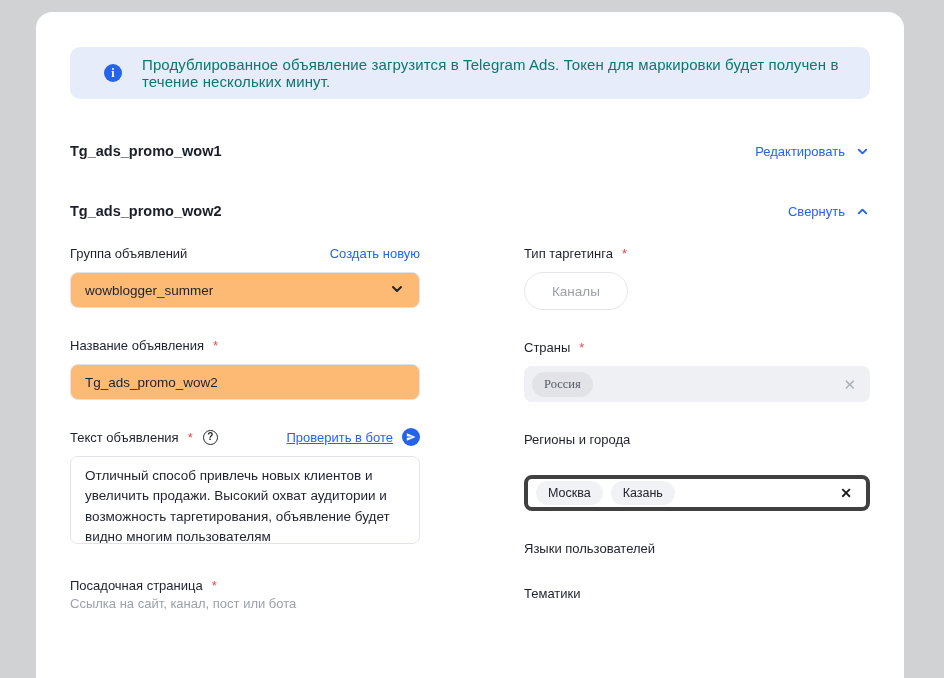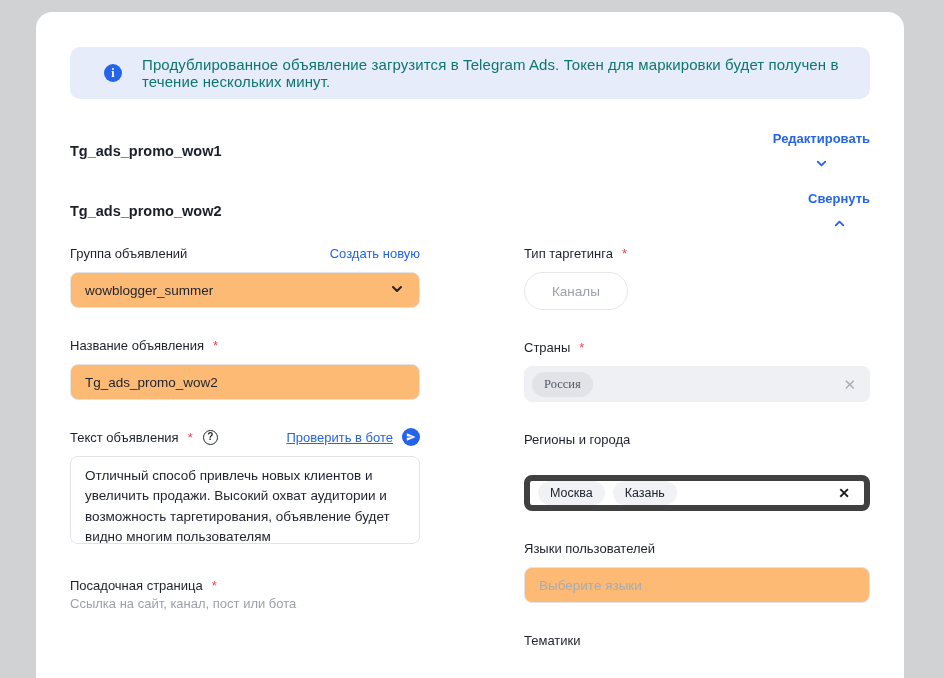--- a/index.html
+++ b/index.html
@@ -52,22 +52,22 @@
 
   .section-row {
     display: flex; align-items: center; justify-content: space-between;
     height: 20px;
   }
   .section-row.first { margin-top: 42px; }
   .section-row.second { margin-top: 40px; }
   .section-title { font-size: 14.5px; font-weight: 700; color: #1a1f2a; }
   .section-action {
     display: flex; align-items: center; gap: 10px;
-    color: #2563eb; font-size: 13px; font-weight: 700;
-    cursor: pointer; text-decoration: none; flex-direction: column;
+    color: #2563eb; font-size: 13px; font-weight: 400;
+    cursor: pointer; text-decoration: none;
   }
   .section-action svg { display: block; }
 
   .form-grid {
     margin-top: 24px;
     display: grid;
     grid-template-columns: 350px 346px;
     justify-content: space-between;
   }
   .group { margin-bottom: 29px; }
@@ -158,21 +158,21 @@
   }
   .toggle-seg.inactive { color: #9ba1ab; padding: 0 27px; }
 
   .tag-field {
     display: flex; align-items: center; justify-content: space-between;
     height: 36px;
     border-radius: 8px;
     padding: 0 14px 0 8px;
   }
   .tag-field.disabled { background: #eef0f3; border: none; }
-  .tag-field.enabled { background: #fff; border: 6px solid #404040; margin-top: 28px; }
+  .tag-field.enabled { background: #fff; border: 4px solid #404040; margin-top: 28px; }
   .tags { display: flex; align-items: center; gap: 8px; }
   .tag {
     border-radius: 14px;
     padding: 5px 12px;
     font-size: 12.5px;
     white-space: nowrap;
   }
   .tag.gray-dark { background: #e1e3e7; color: #555b66; font-family: Liberation Serif, serif; }
   .tag.gray-light { background: #f1f2f5; color: #20242e; }
   .clear-x { cursor: pointer; line-height: 1; }
@@ -314,21 +314,20 @@
             <span class="tag gray-light">Казань</span>
           </span>
           <span class="clear-x bold">✕</span>
         </div>
       </div>
 
       <div class="group">
         <div class="label-row">
           <span class="field-label">Языки пользователей</span>
         </div>
-        <input class="text-input" type="text" placeholder="Выберите языки" style="">
       </div>
 
       <div class="group">
         <div class="label-row">
           <span class="field-label">Тематики</span>
         </div>
 
       </div>
 
     </div>

